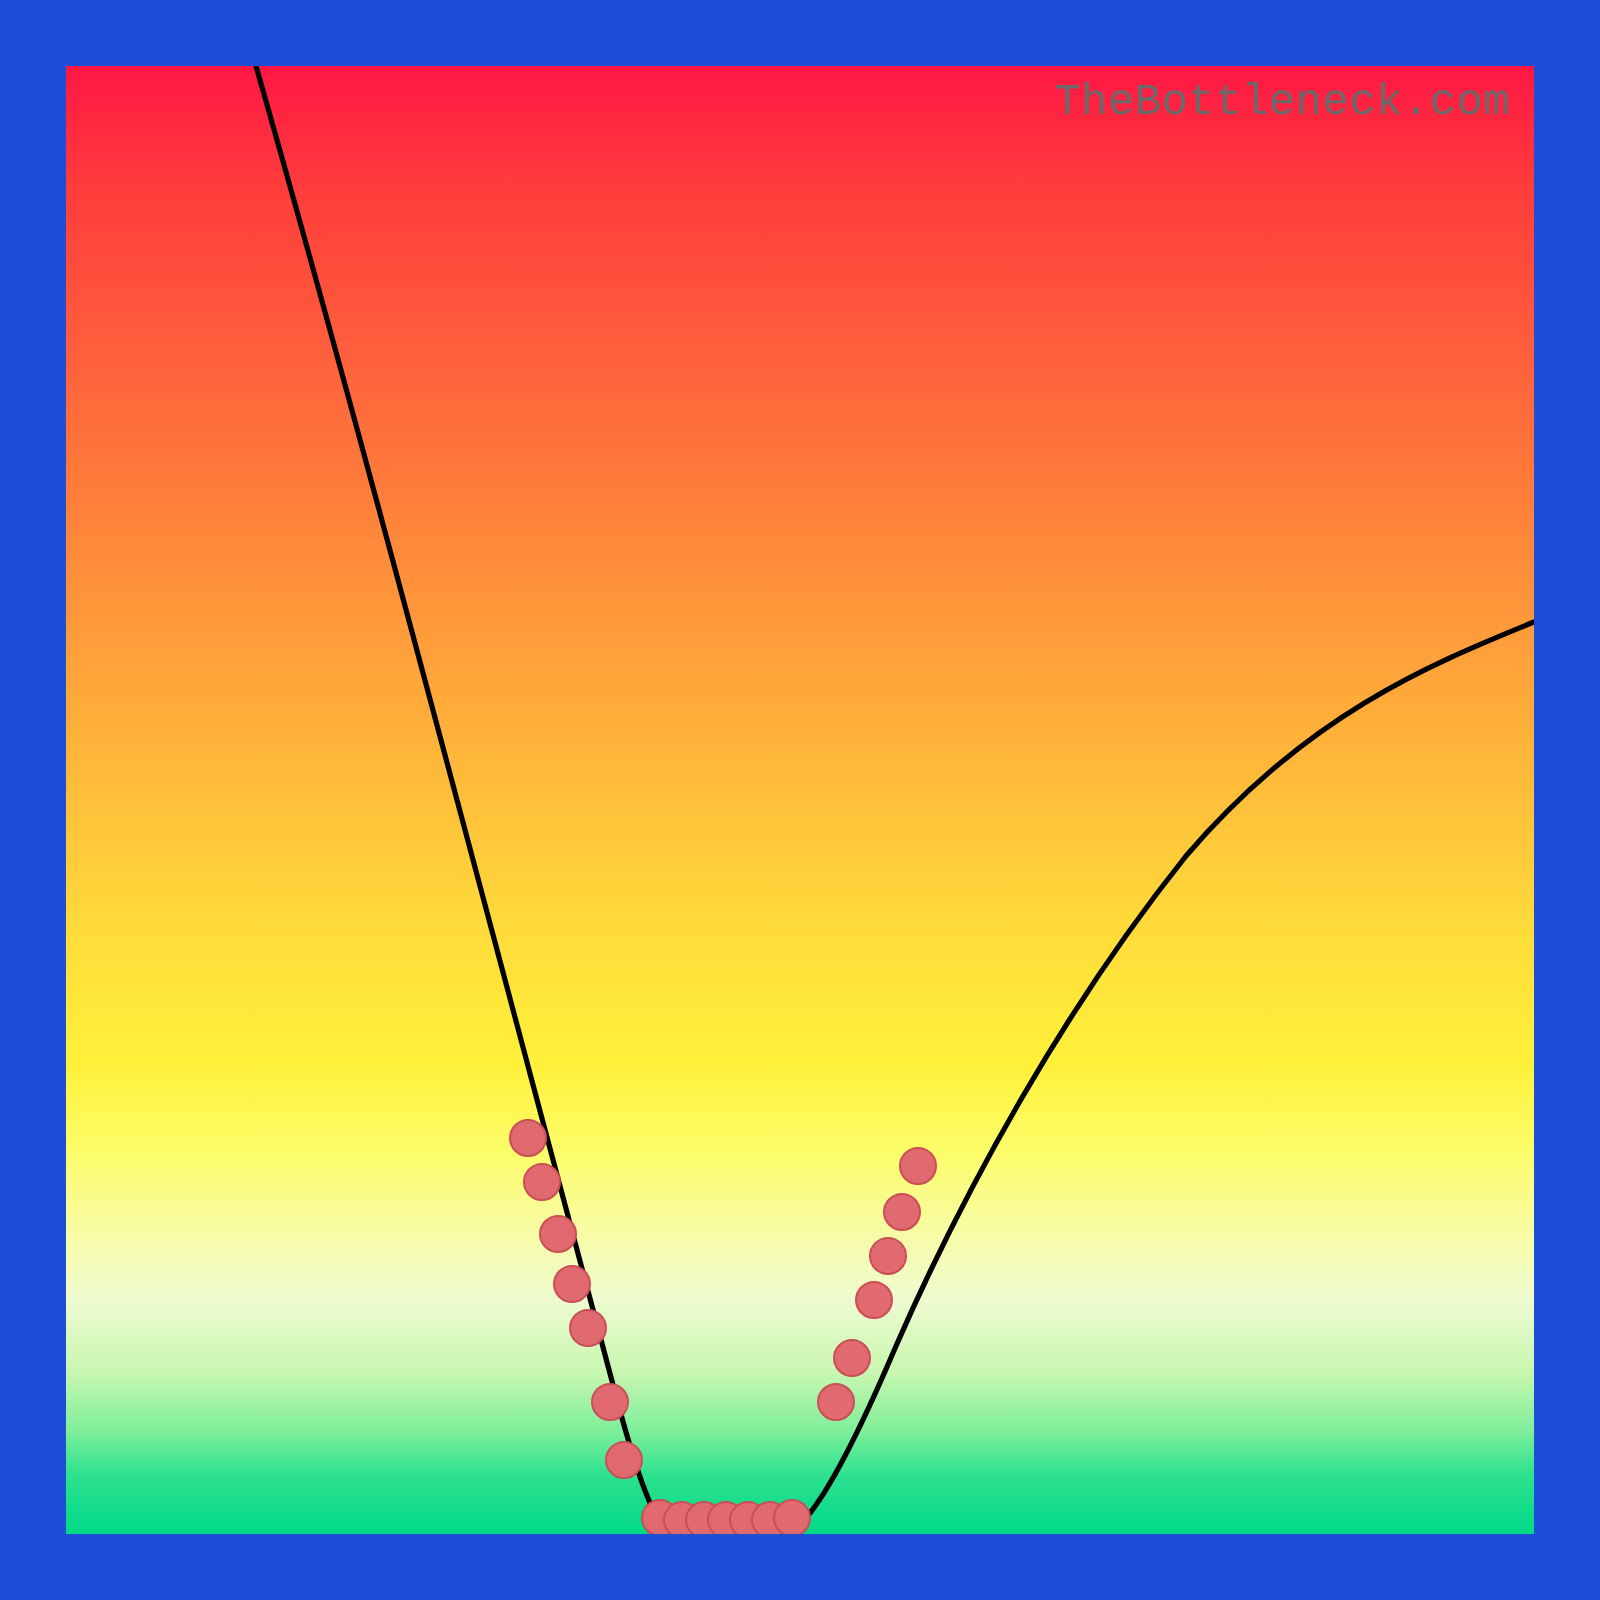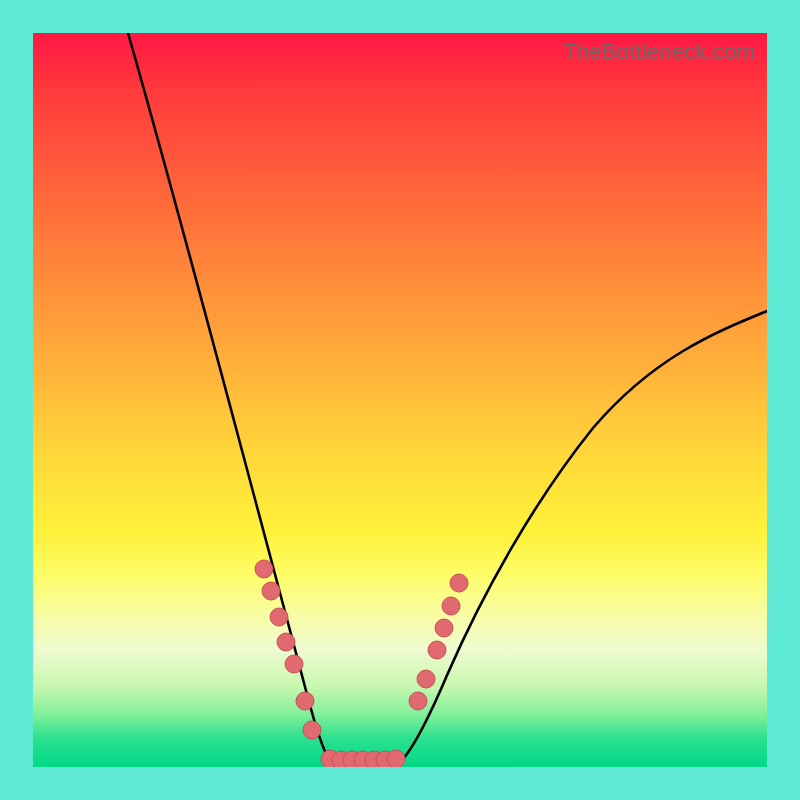--- a/index.html
+++ b/index.html
@@ -7,21 +7,22 @@
     padding: 0;
     width: 800px;
     height: 800px;
     background: #000;
     overflow: hidden;
     font-family: Arial, Helvetica, sans-serif;
   }
   .frame {
     position: absolute;
     inset: 0;
-    background: #5eead4;
+    background: #1d4ed8;
+    font-family: Liberation Mono, monospace;
   }
   .plot {
     position: absolute;
     left: 33px;
     top: 33px;
     width: 734px;
     height: 734px;
     
     background: linear-gradient(
       to bottom,

